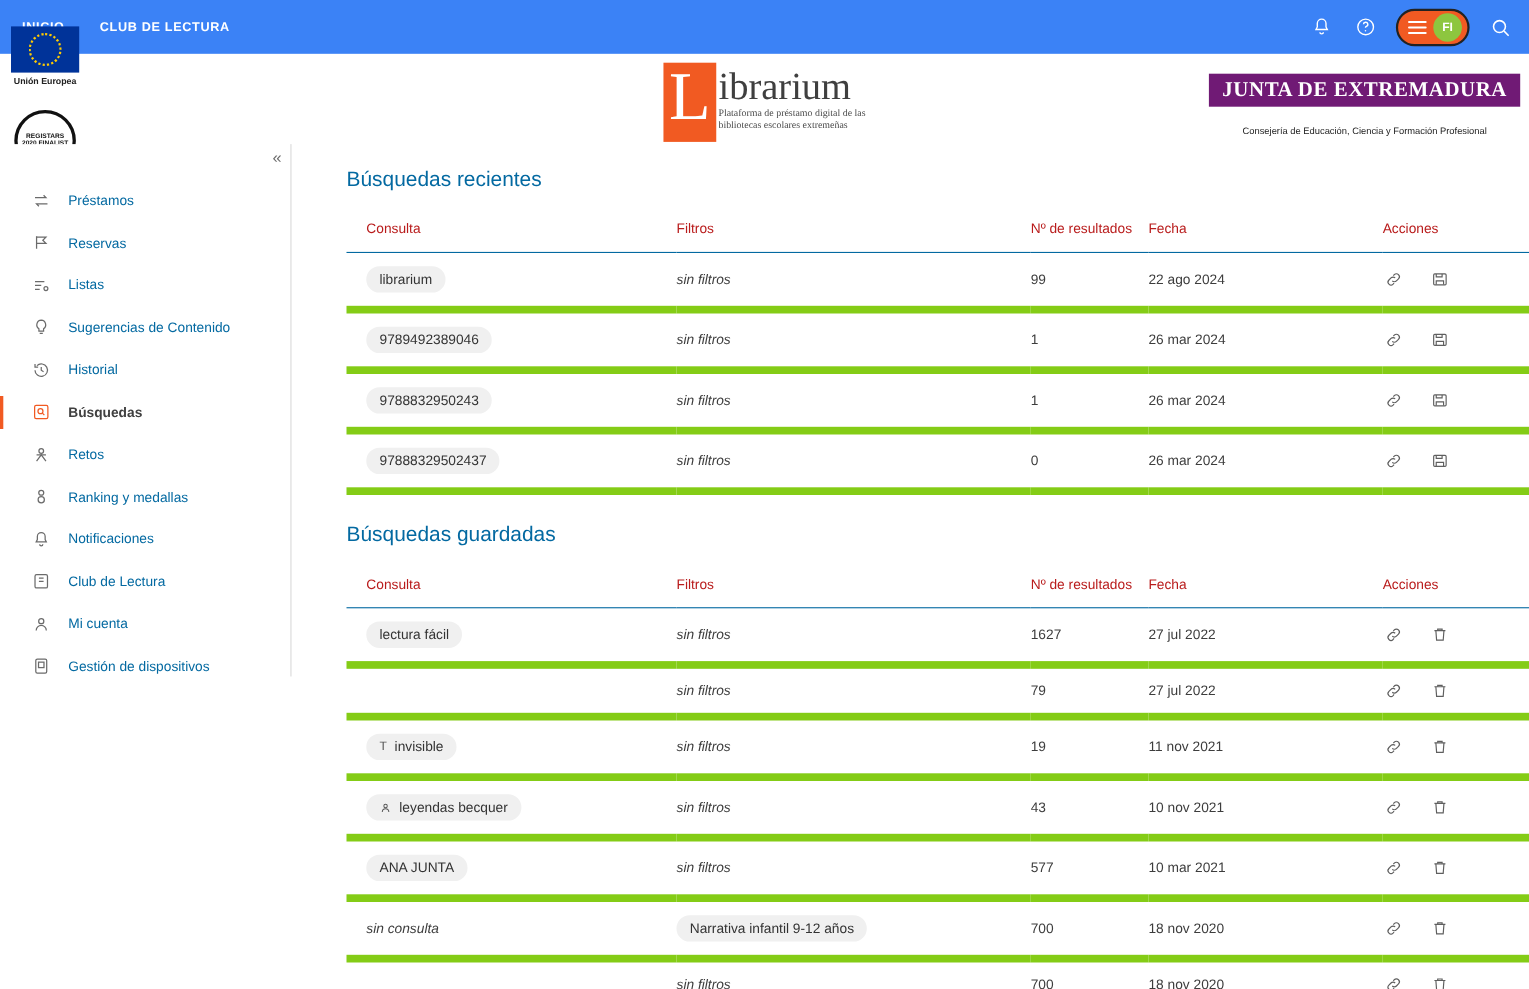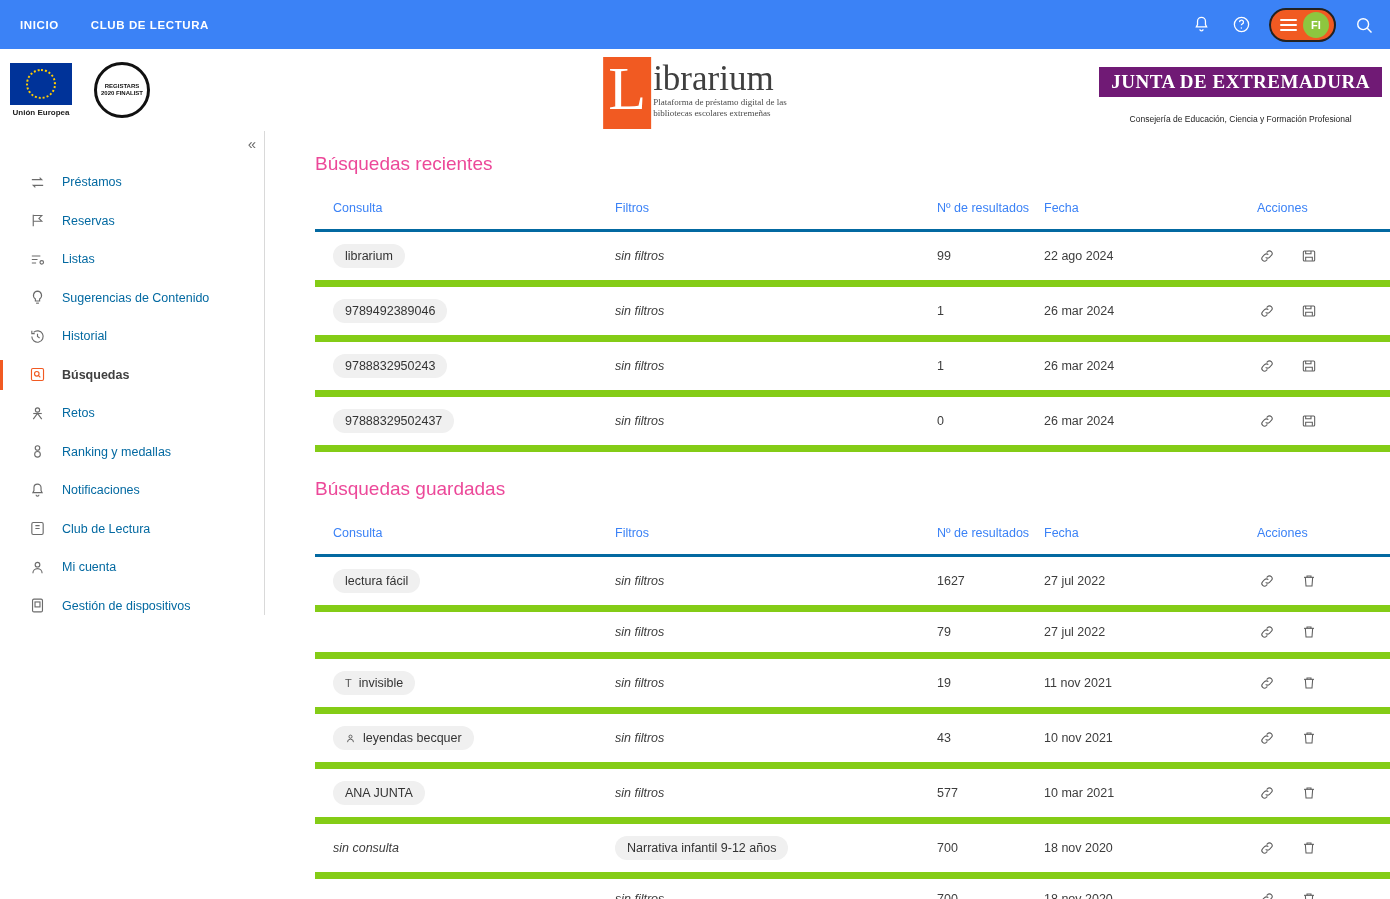--- a/index.html
+++ b/index.html
@@ -80,20 +80,21 @@
     display: flex;
     align-items: center;
     position: relative;
     border-bottom: 1px solid #ffffff;
   }
   .header-left {
     display: flex;
     align-items: center;
     gap: 22px;
     padding-left: 10px;
+    flex-direction: column;
   }
   .eu-logo {
     width: 62px; height: 42px;
     background: #003399;
     display: flex; flex-direction: column;
     align-items: center; justify-content: center;
     position: relative;
   }
   .eu-stars {
     width: 30px; height: 30px;
@@ -221,35 +222,35 @@
 
   
   .main {
     flex: 1;
     padding: 22px 14px 0 50px;
     overflow: hidden;
   }
   h2.section-title {
     font-size: 19px;
     font-weight: normal;
-    color: #ec4899;
+    color: #0369a1;
     margin: 0 0 26px 0;
   }
   table.srch {
     width: 1076px;
     border-collapse: collapse;
     table-layout: fixed;
   }
   table.srch th {
     text-align: left;
     font-size: 12.5px;
     font-weight: normal;
-    color: #3b82f6;
+    color: #b91c1c;
     padding: 0 0 14px 0;
-    border-bottom: 3px solid #0369a1;
+    border-bottom: 1px solid #0369a1;
   }
   table.srch td {
     font-size: 12.5px;
     color: #3d3d3d;
     padding: 12px 0;
     border-bottom: 7px solid #84cc16;
     vertical-align: middle;
     height: 45px;
   }
   .col-consulta { width: 300px; padding-left: 18px !important; }

